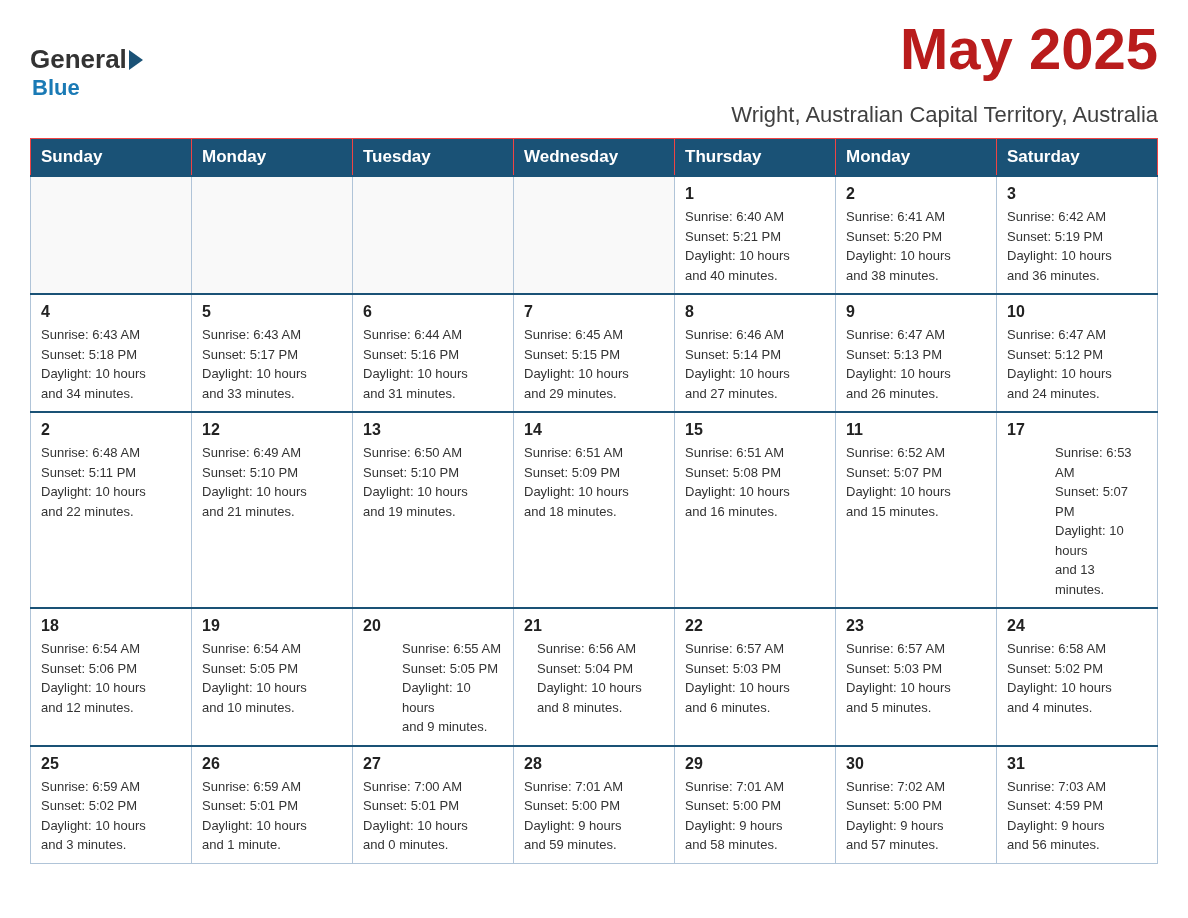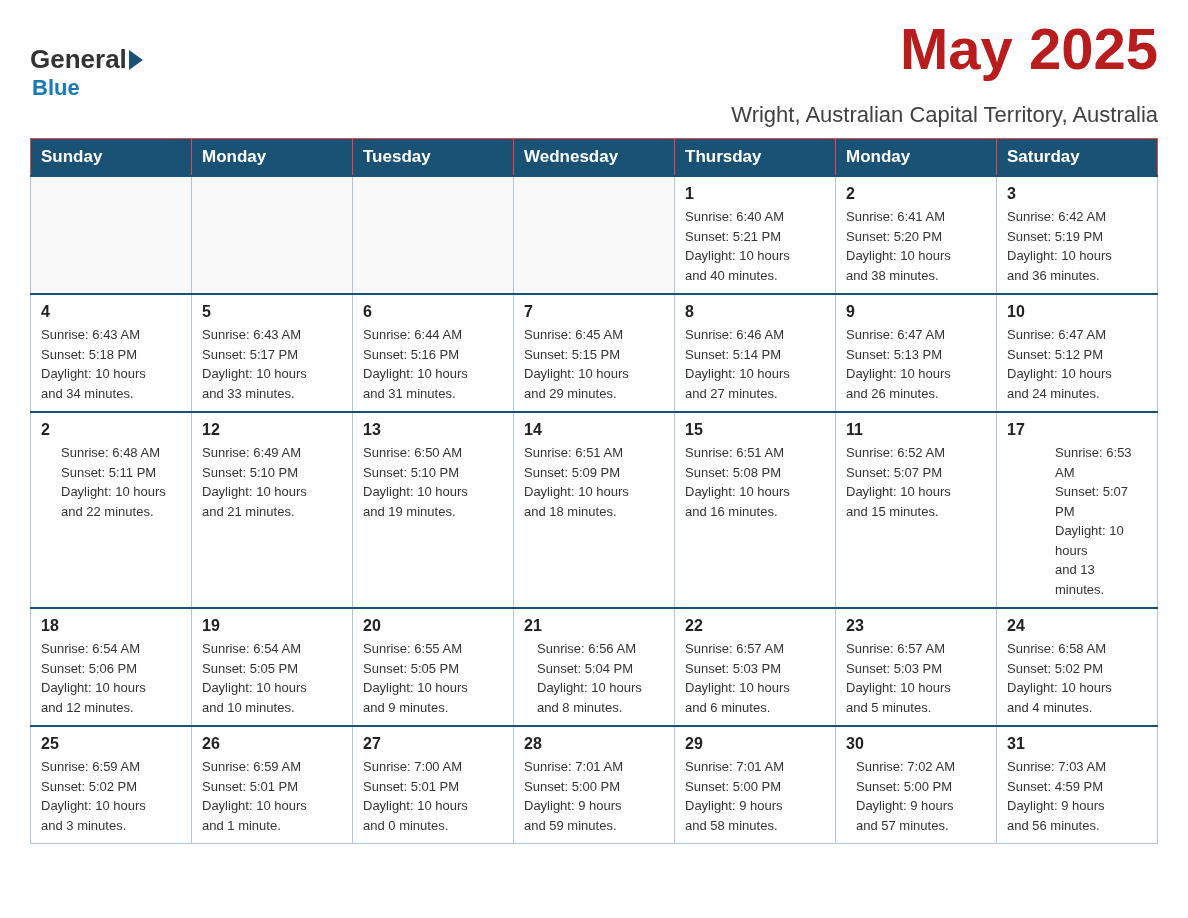--- a/index.html
+++ b/index.html
@@ -203,21 +203,21 @@
           <div class="day-number">10</div>
           <div class="day-info" style="white-space: pre-line;">Sunrise: 6:47 AM
 Sunset: 5:12 PM
 Daylight: 10 hours
 and 24 minutes.</div>
         </td>
       </tr>
       <tr>
         <td>
           <div class="day-number">2</div>
-          <div class="day-info" style="white-space: pre-line; margin-left: 20px;">Sunrise: 6:48 AM
+          <div class="day-info" style="white-space: pre-line;">Sunrise: 6:48 AM
 Sunset: 5:11 PM
 Daylight: 10 hours
 and 22 minutes.</div>
         </td>
         <td>
           <div class="day-number">12</div>
           <div class="day-info" style="white-space: pre-line;">Sunrise: 6:49 AM
 Sunset: 5:10 PM
 Daylight: 10 hours
 and 21 minutes.</div>
@@ -268,21 +268,21 @@
         </td>
         <td>
           <div class="day-number">19</div>
           <div class="day-info" style="white-space: pre-line;">Sunrise: 6:54 AM
 Sunset: 5:05 PM
 Daylight: 10 hours
 and 10 minutes.</div>
         </td>
         <td>
           <div class="day-number">20</div>
-          <div class="day-info" style="white-space: pre-line;">Sunrise: 6:55 AM
+          <div class="day-info" style="white-space: pre-line; margin-left: 39px;">Sunrise: 6:55 AM
 Sunset: 5:05 PM
 Daylight: 10 hours
 and 9 minutes.</div>
         </td>
         <td>
           <div class="day-number">21</div>
           <div class="day-info" style="white-space: pre-line; margin-left: 13px;">Sunrise: 6:56 AM
 Sunset: 5:04 PM
 Daylight: 10 hours
 and 8 minutes.</div>
@@ -340,21 +340,21 @@
         </td>
         <td>
           <div class="day-number">29</div>
           <div class="day-info" style="white-space: pre-line;">Sunrise: 7:01 AM
 Sunset: 5:00 PM
 Daylight: 9 hours
 and 58 minutes.</div>
         </td>
         <td>
           <div class="day-number">30</div>
-          <div class="day-info" style="white-space: pre-line; margin-left: 10px;">Sunrise: 7:02 AM
+          <div class="day-info" style="white-space: pre-line;">Sunrise: 7:02 AM
 Sunset: 5:00 PM
 Daylight: 9 hours
 and 57 minutes.</div>
         </td>
         <td>
           <div class="day-number">31</div>
           <div class="day-info" style="white-space: pre-line;">Sunrise: 7:03 AM
 Sunset: 4:59 PM
 Daylight: 9 hours
 and 56 minutes.</div>

